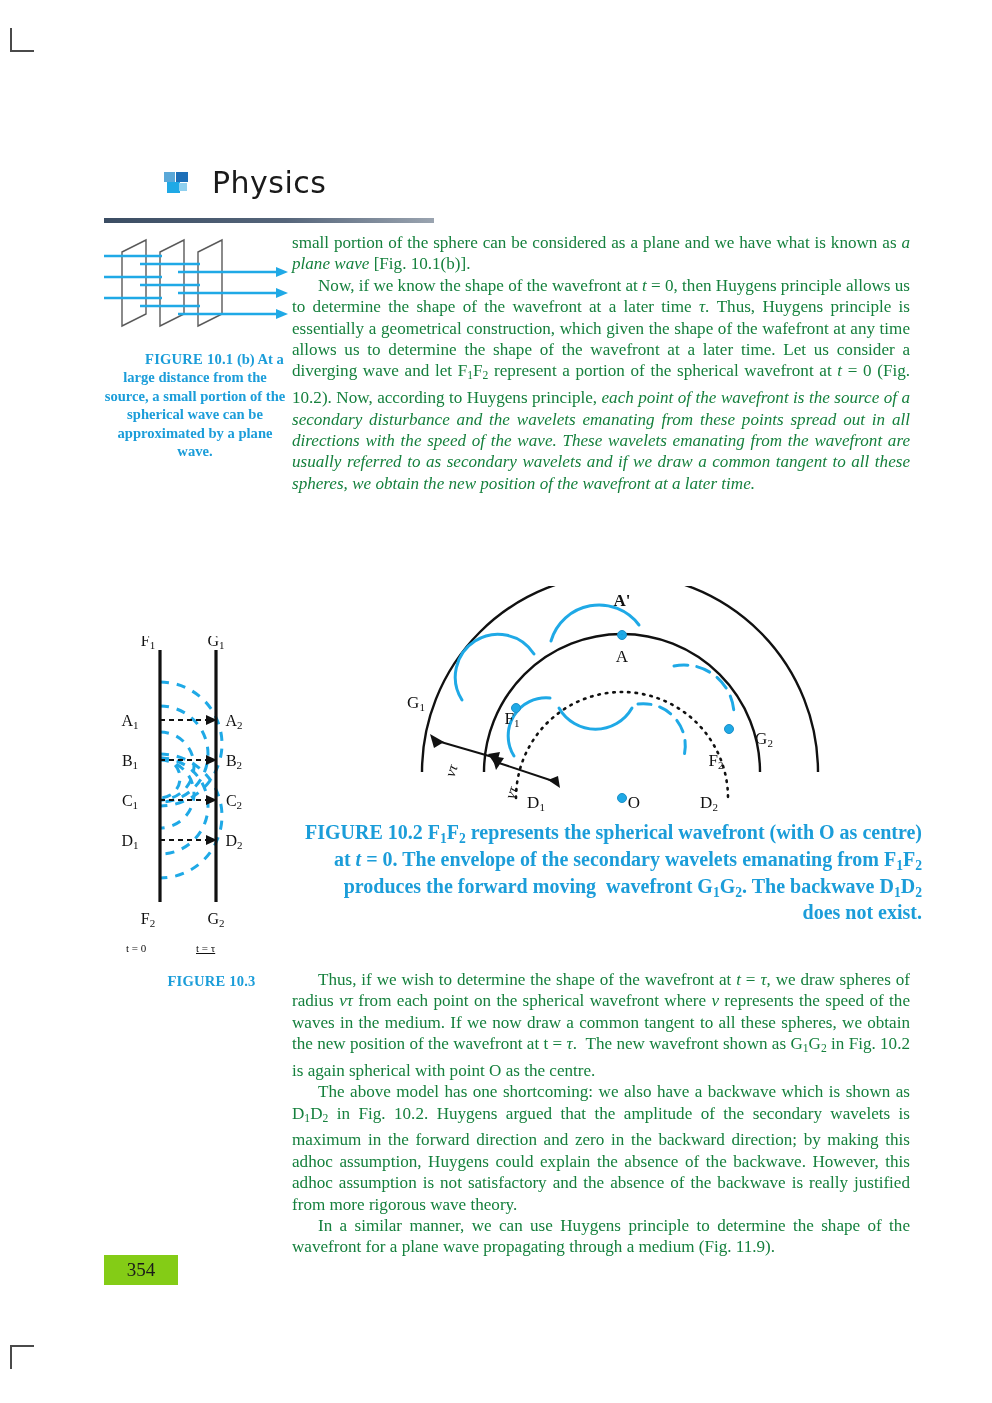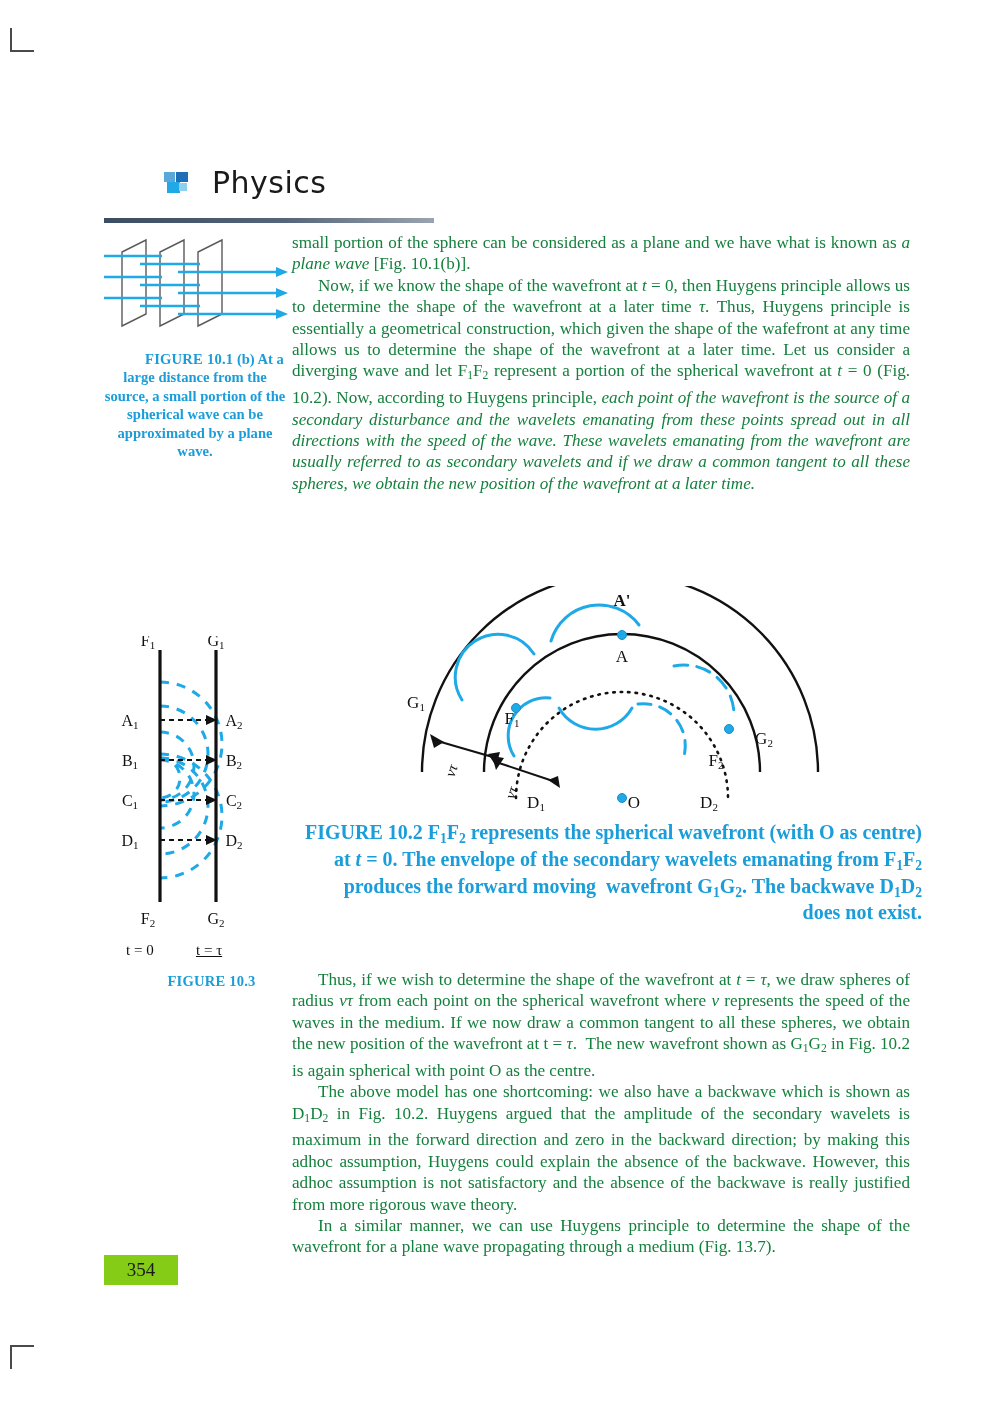--- a/index.html
+++ b/index.html
@@ -145,21 +145,21 @@
     width: 180px;
     height: 300px;
   }
   .fig103-tlabels {
     position: absolute;
     left: 108px;
     top: 942px;
     width: 180px;
     height: 20px;
     font-family: "Liberation Serif", serif;
-    font-size: 15px;
+    font-size: 11px;
     color: #111;
   }
   .fig103-tlabels span { position: absolute; }
   .tl-0 { left: 14px; top: 0; }
   .tl-tau { left: 84px; top: 0; text-decoration: underline; }
 
   .fig103-caption {
     position: absolute;
     left: 88px;
     top: 972px;
@@ -408,21 +408,21 @@
       is shown as D<sub>1</sub>D<sub>2</sub> in Fig. 10.2. Huygens argued that the amplitude of the
       secondary wavelets is maximum in the forward direction and zero in the
       backward direction; by making this adhoc assumption, Huygens could
       explain the absence of the backwave. However, this adhoc assumption is
       not satisfactory and the absence of the backwave is really justified from
       more rigorous wave theory.
     </p>
     <p class="body-p indent">
       In a similar manner, we can use Huygens principle to determine the
       shape of the wavefront for a plane wave propagating through a medium
-      (Fig. 13.7).
+      (Fig. 11.9).
     </p>
   </div>
 
   <div class="page-num">
     <span>354</span>
   </div>
 
 </div>
 
 </body></html>

